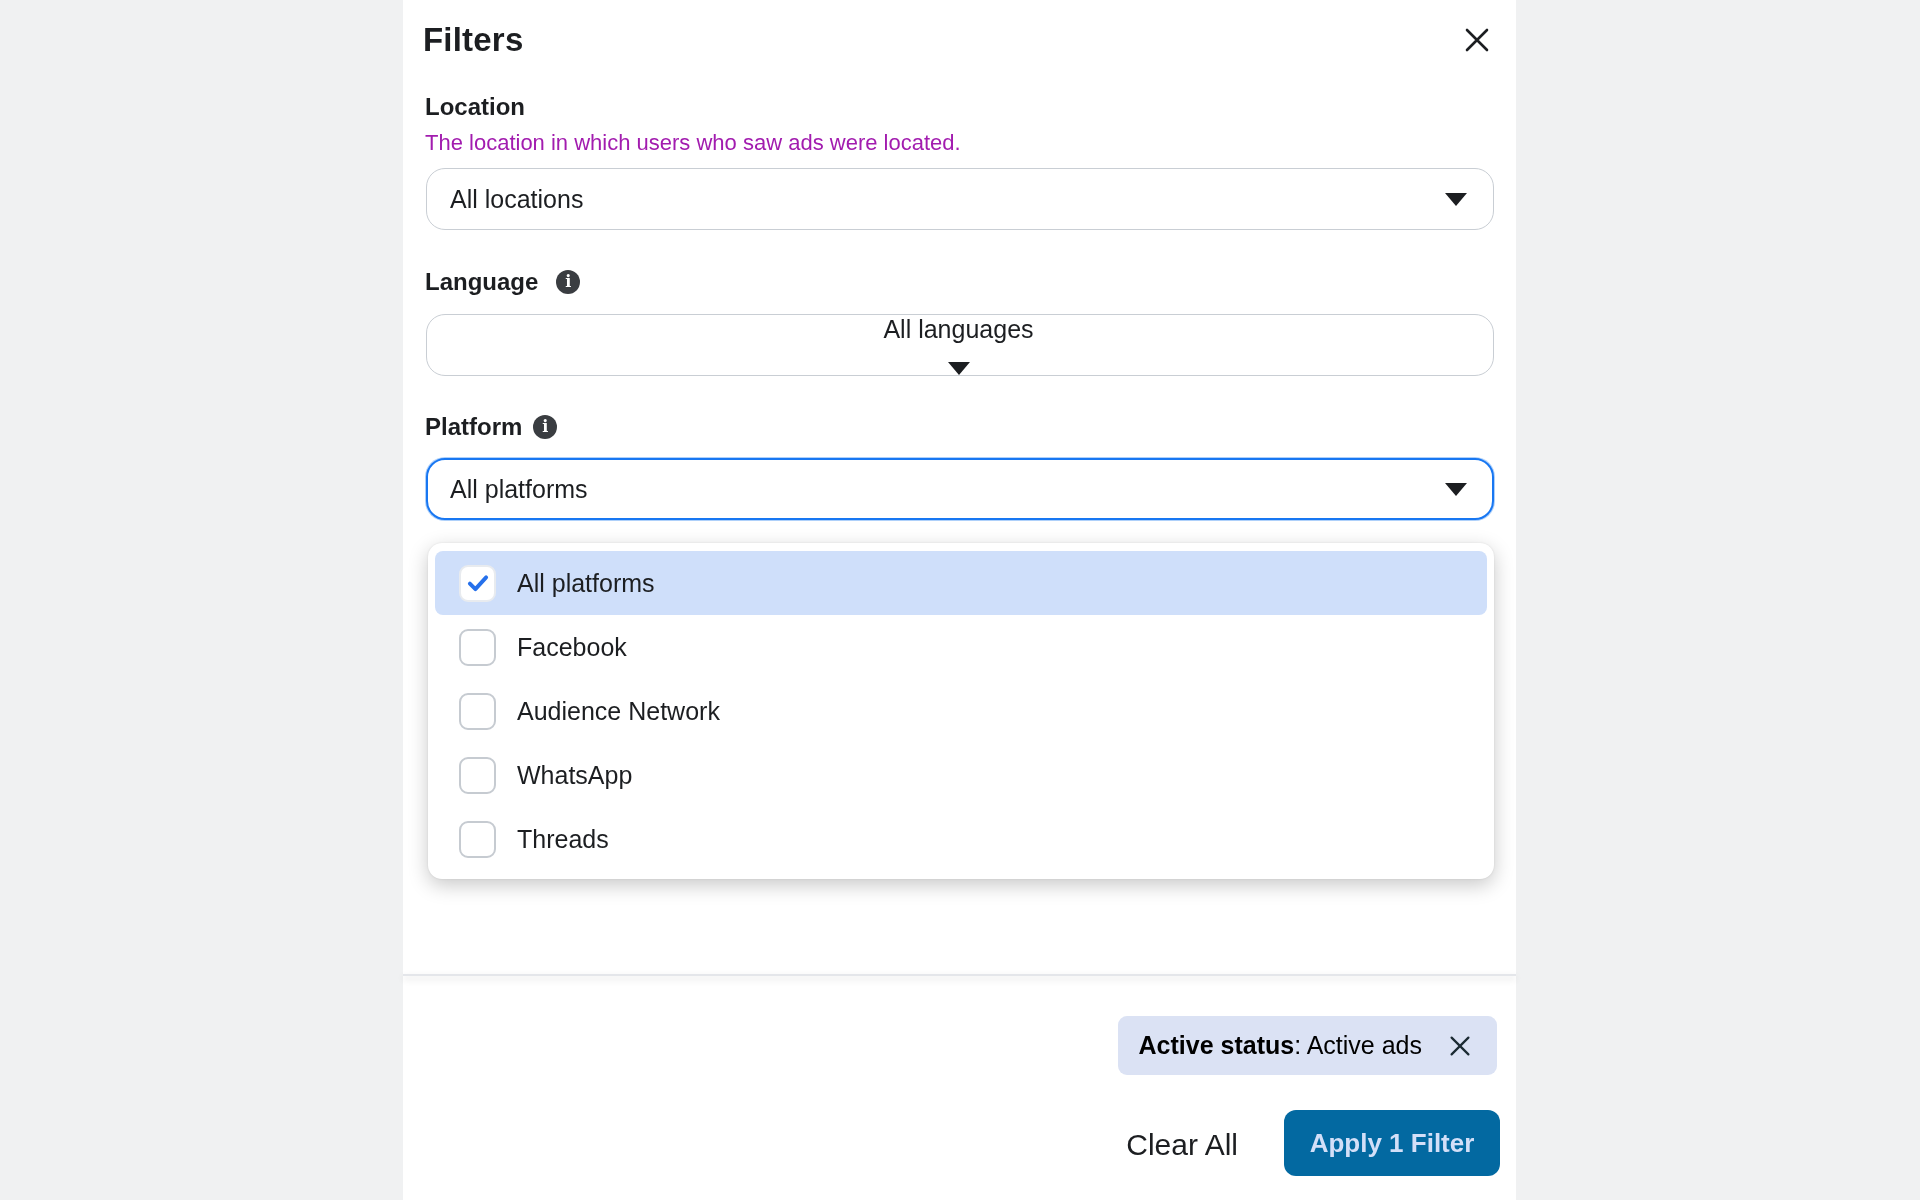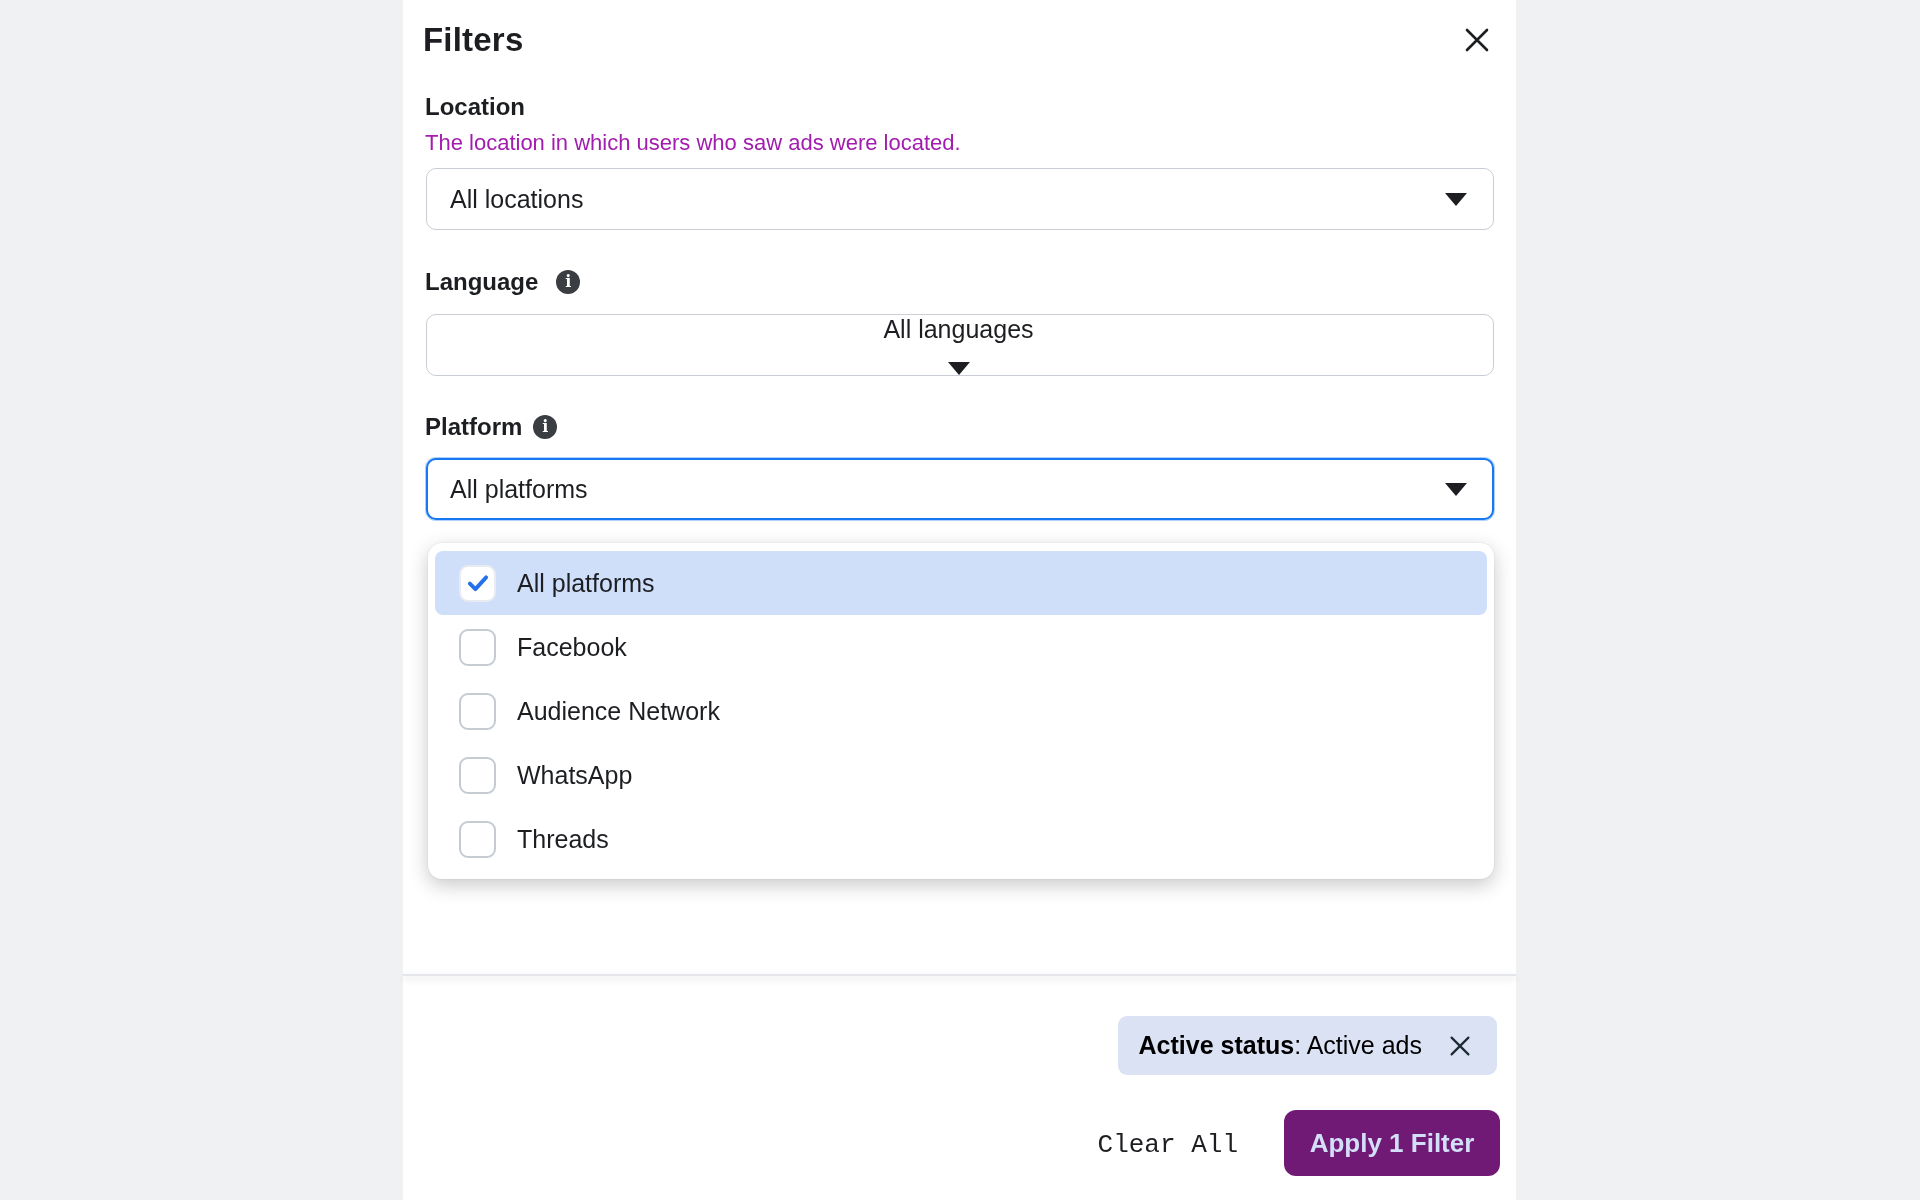--- a/index.html
+++ b/index.html
@@ -16,21 +16,21 @@
                align-items:center; justify-content:center; background:transparent; border:none; cursor:pointer; }
 
   .section-label { position:absolute; left:22px; display:flex; align-items:center; gap:11px;
                    font-size:24px; font-weight:700; color:#1c1e21; }
   .info-icon { width:24px; height:24px; border-radius:50%; background:#3a3d41; color:#ffffff;
                display:inline-flex; align-items:center; justify-content:center;
                font-size:16px; font-weight:700; font-family:"DejaVu Serif",serif; line-height:1; }
   .section-desc { position:absolute; left:22px; font-size:22px; color:#a21caf; }
 
   .select { position:absolute; left:23px; width:1068px; height:62px; background:#fff;
-            border:1px solid #c9ced4; border-radius:10px; display:flex; align-items:center;
+            border:1px solid #c9ced4; border-radius:19px; display:flex; align-items:center;
             justify-content:space-between; padding:0 26px 0 23px; font-size:25px; color:#1c1e21; cursor:pointer; }
   .select.focused { border:2px solid #1877f2; box-shadow:0 0 0 1px rgba(24,119,242,.35); padding:0 25px 0 22px; }
   .caret { width:0; height:0; border-left:11px solid transparent; border-right:11px solid transparent;
            border-top:13px solid #1c1e21; }
 
   .divider { position:absolute; left:0; right:0; top:974px; height:2px; background:#e4e6ea;
              box-shadow:0 3px 7px rgba(0,0,0,.16); z-index:1; }
 
   .dropdown { position:absolute; left:25px; top:543px; width:1066px; background:#fff; border-radius:14px;
               box-shadow:0 6px 20px rgba(0,0,0,.22), 0 0 2px rgba(0,0,0,.10); padding:8px 7px; z-index:20; }
@@ -42,22 +42,22 @@
               border-radius:9px; display:flex; align-items:center; justify-content:center; }
   .checkbox.checked { border-color:#e8ebef; }
 
   .chip { position:absolute; right:19px; top:1016px; height:59px; display:inline-flex; align-items:center;
           background:#dbe2f4; border-radius:9px; padding:0 21px; font-size:25px; color:#000000; z-index:2; }
   .chip .chip-bold { font-weight:700; }
   .chip-close { background:transparent; border:none; margin-left:22px; width:32px; height:32px;
                 display:flex; align-items:center; justify-content:center; cursor:pointer; }
 
   .clear-btn { position:absolute; right:278px; top:1120px; height:50px; background:transparent; border:none;
-               font-family:Liberation Mono, monospace; font-size:26px; font-weight:500; color:#1c1e21; cursor:pointer; z-index:2; }
-  .apply-btn { position:absolute; right:16px; top:1110px; width:216px; height:66px; background:#701a75;
+               font-family:Liberation Sans, sans-serif; font-size:30px; font-weight:500; color:#1c1e21; cursor:pointer; z-index:2; }
+  .apply-btn { position:absolute; right:16px; top:1110px; width:216px; height:66px; background:#0369a1;
                border:none; border-radius:12px; font-family:inherit; font-size:26px; font-weight:700;
                color:#d3dff8; cursor:default; z-index:2; }
 </style>
 </head>
 <body>
 
 <div class="screen">
   <div class="dialog">
 
     <div class="dialog-title">Filters</div>

